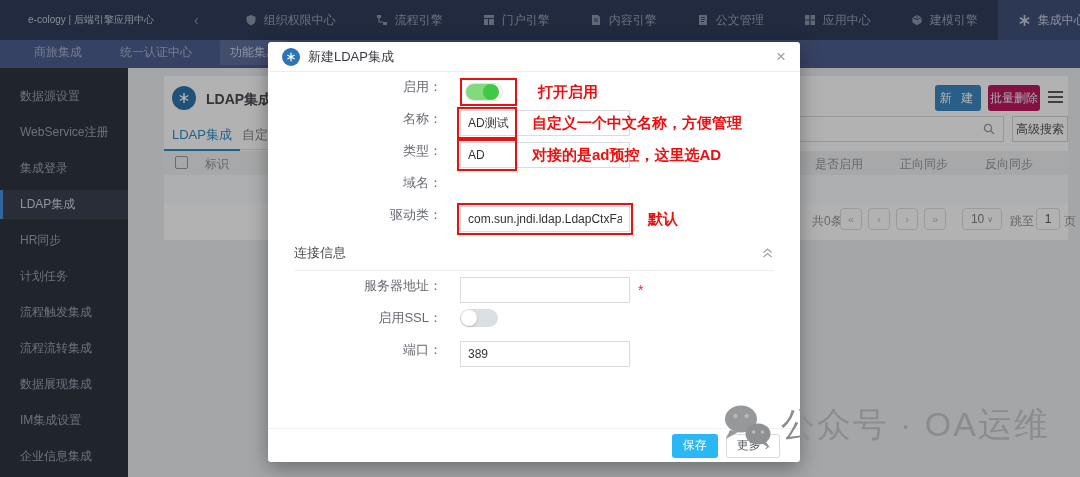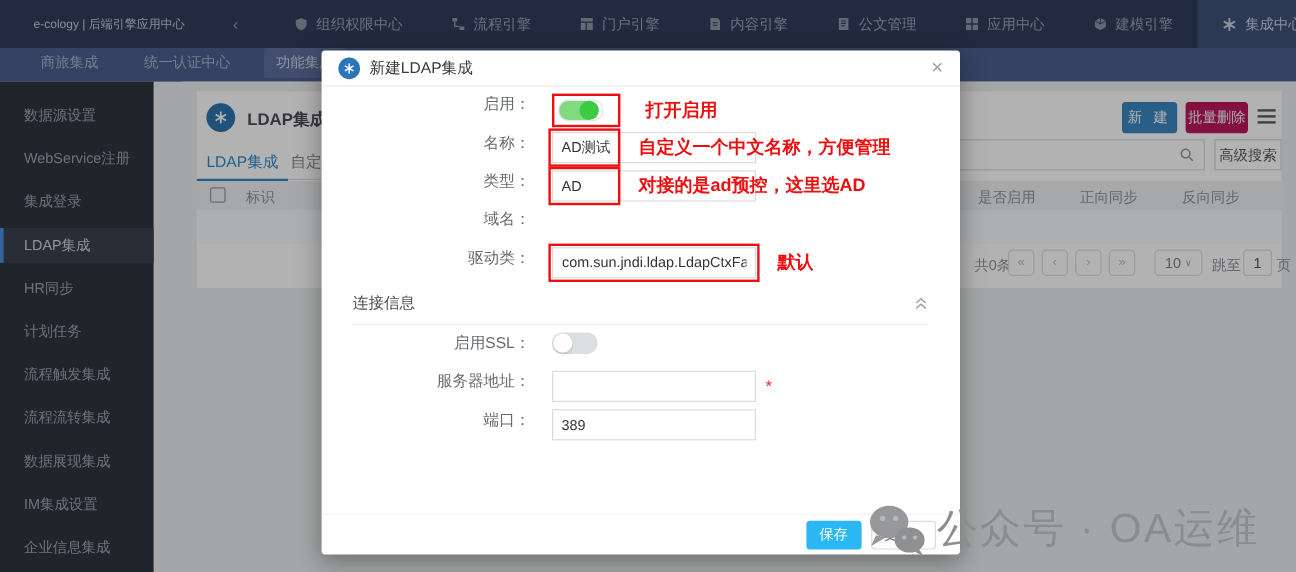--- a/index.html
+++ b/index.html
@@ -105,21 +105,21 @@
                       box-shadow:0 1px 2px rgba(0,0,0,0.2); }
   .red-wrap { display:inline-flex; align-items:center; padding:3px 12px 3px 3px; border:2px solid #ed0f0f; }
   .m-foot { flex:0 0 auto; height:34px; border-top:1px solid #f0f1f3; display:flex; align-items:center;
             justify-content:flex-end; gap:8px; padding:0 20px; }
   .btn-save { width:46px; height:24px; background:#2bb6f4; color:#fff; border:none; border-radius:3px; font-size:12px; cursor:pointer; }
   .btn-more { height:24px; padding:0 10px; background:#fff; border:1px solid #d8dadd; border-radius:3px; color:#55585c;
               font-size:12px; display:flex; align-items:center; gap:4px; cursor:pointer; }
   .btn-more .arr { font-size:13px; color:#7d8187; }
 
   
-  .wm { position:absolute; right:30px; bottom:12px; z-index:200; display:flex; align-items:center; gap:6px; pointer-events:none; }
+  .wm { position:absolute; right:30px; bottom:28px; z-index:200; display:flex; align-items:center; gap:6px; pointer-events:none; }
   .wm-text { font-size:34px; color:#8b8c8e; letter-spacing:2px; }
 </style>
 </head>
 <body>
 
 <header class="topnav">
   <span class="brand">e-cology | 后端引擎应用中心</span>
   <span class="back-chev">‹</span>
   <nav class="nav-items">
     <div class="nav-item">
@@ -323,33 +323,33 @@
     </div>
 
     <div class="sect">
       <span>连接信息</span>
       <svg width="13" height="12" viewBox="0 0 12 12">
           <path d="M2 10l4-3.5L10 10M2 5.5L6 2l4 3.5" stroke="#9aa0a6" stroke-width="1.2" fill="none"></path>
         </svg>
     </div>
 
     <div class="frow">
+      <label class="flabel">服务器地址：</label>
+      <div class="fctrl">
+        <input class="tinput" value="" style="">
+        <span class="req">*</span>
+      </div>
+    </div>
+
+    <div class="frow">
       <label class="flabel">启用SSL：</label>
       <div class="fctrl">
         <div class="toggle off">
             <div class="knob"></div>
           </div>
-      </div>
-    </div>
-
-    <div class="frow">
-      <label class="flabel">服务器地址：</label>
-      <div class="fctrl">
-        <input class="tinput" value="" style="">
-        <span class="req">*</span>
       </div>
     </div>
 
     <div class="frow">
       <label class="flabel">端口：</label>
       <div class="fctrl">
         <input class="tinput" value="389" style="">
       </div>
     </div>
   </div>

